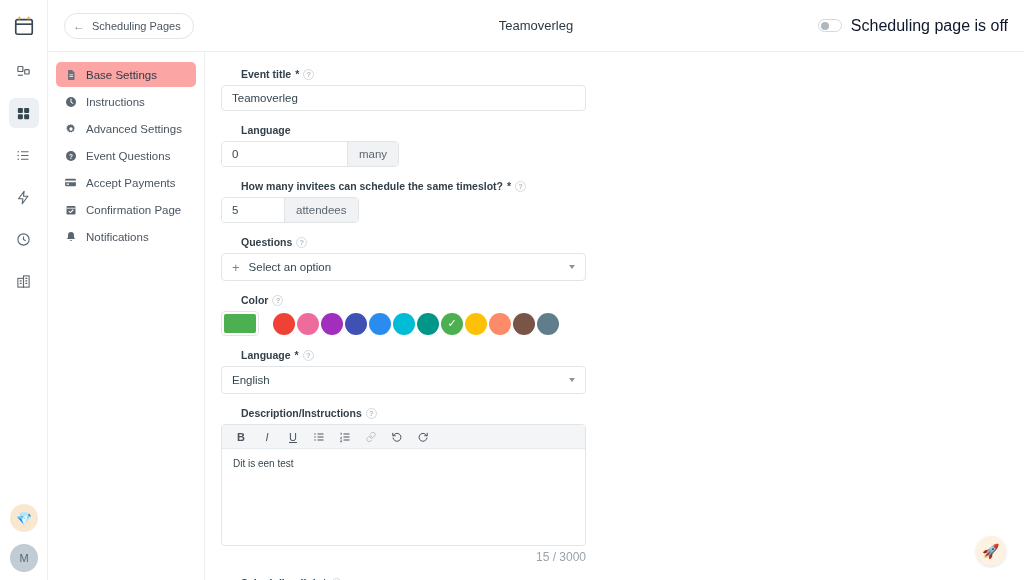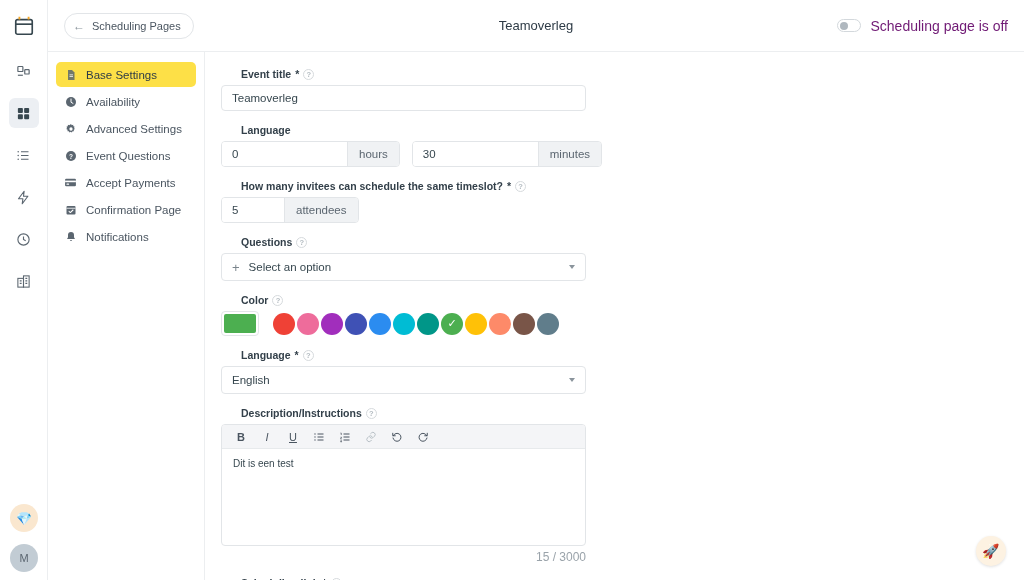--- a/index.html
+++ b/index.html
@@ -76,38 +76,38 @@
   }
   .toggle {
     width: 24px; height: 13px; border-radius: 7px;
     background: #fff; border: 1px solid #d3d8dc;
     position: relative; cursor: pointer; flex: 0 0 24px;
   }
   .toggle .knob {
     position: absolute; top: 1.5px; left: 2px;
     width: 8px; height: 8px; border-radius: 50%; background: #b0b8bf;
   }
-  .toggle-label { font-size: 14px; color: #701a75; }
+  .toggle-label { font-size: 16px; color: #0f172a; }
 
   
   .body { flex: 1; display: flex; min-height: 0; background: #fff; }
 
   .subnav {
     width: 157px; flex: 0 0 157px;
     border-right: 1px solid #eceef0;
     padding: 10px 8px 0 8px;
     background: #fff;
   }
   .nav-item {
     display: flex; align-items: center; gap: 9px;
     height: 25px; padding: 0 8px; border-radius: 5px;
     font-size: 11.5px; color: #4a5560; cursor: pointer;
     margin-bottom: 2px;
   }
-  .nav-item.active { background: #fde047; color: #2e3b46; }
+  .nav-item.active { background: #fca5a5; color: #2e3b46; }
   .nav-ico { width: 13px; height: 13px; flex: 0 0 13px;
     display: flex; align-items: center; justify-content: center; color: #5b6670; }
 
   
   .content { flex: 1; padding: 16px 0 0 16px; overflow: hidden; min-width: 0; }
   .field { margin-bottom: 13px; }
   .label {
     font-size: 10.5px; font-weight: bold; color: #33404a;
     margin-bottom: 5px; display: flex; align-items: center; gap: 4px; padding-left: 20px;
   }
@@ -297,21 +297,21 @@
           <span>Base Settings</span>
         </div>
 
         <div class="nav-item">
           <span class="nav-ico">
             <svg width="12" height="12" viewBox="0 0 24 24" fill="#5b6670">
                 <circle cx="12" cy="12" r="10"></circle>
                 <path d="M12 6v6.5l4 2.3" stroke="#fff" stroke-width="2" fill="none" stroke-linecap="round"></path>
               </svg>
           </span>
-          <span>Availability</span>
+          <span>Instructions</span>
         </div>
 
         <div class="nav-item">
           <span class="nav-ico">
             <svg width="12" height="12" viewBox="0 0 24 24" fill="#5b6670">
                 <path d="M12 2l1.6 2.3 2.7-.7.4 2.8 2.6 1-1.3 2.5 1.8 2.1-2.3 1.6.3 2.8-2.8.1-1.2 2.5-2.4-1.4-2.4 1.4-1.2-2.5-2.8-.1.3-2.8L2.4 12l1.8-2.1L2.9 7.4l2.6-1 .4-2.8 2.7.7z"></path>
                 <circle cx="12" cy="12" r="3.3" fill="#fff"></circle>
               </svg>
           </span>
           <span>Advanced Settings</span>
@@ -371,27 +371,23 @@
           <div class="input">Teamoverleg</div>
         </div>
 
         <div class="field">
           <div class="label">
             <span>Language</span>
           </div>
           <div class="ingroup">
             <div class="part">
               <div class="num">0</div>
-              <div class="suffix">hours</div>
+              <div class="suffix">many</div>
             </div>
             <div class="gap"></div>
-            <div class="part">
-              <div class="num">30</div>
-              <div class="suffix">minutes</div>
-            </div>
           </div>
         </div>
 
         <div class="field">
           <div class="label">
             <span>How many invitees can schedule the same timeslot?</span>
             <span class="req">*</span>
             <span class="help">?</span>
           </div>
           <div class="ingroup">

